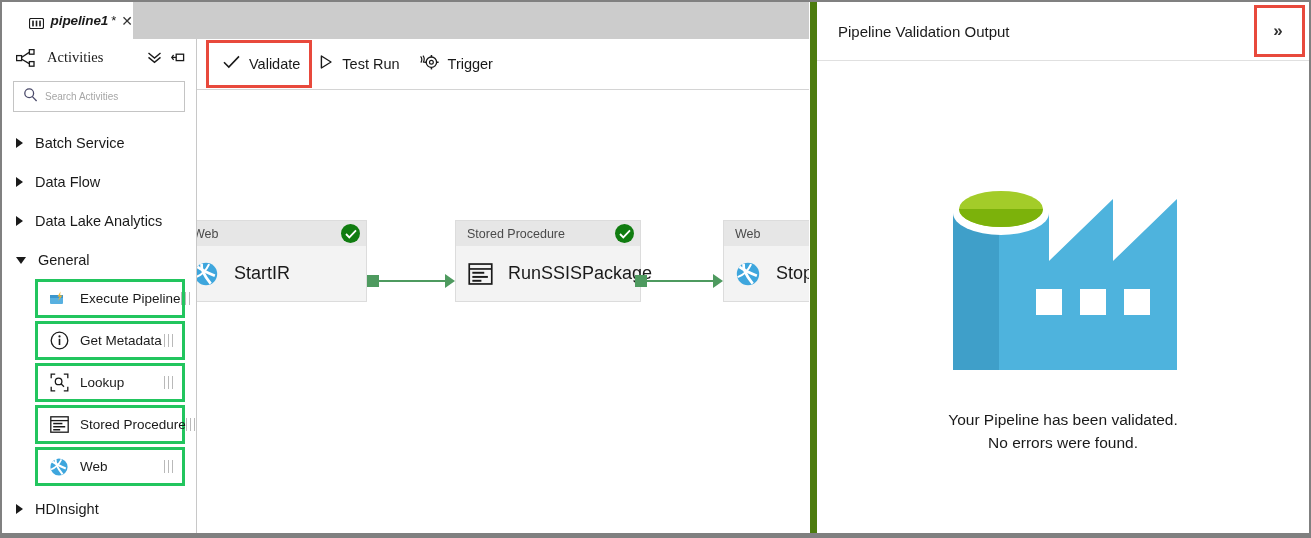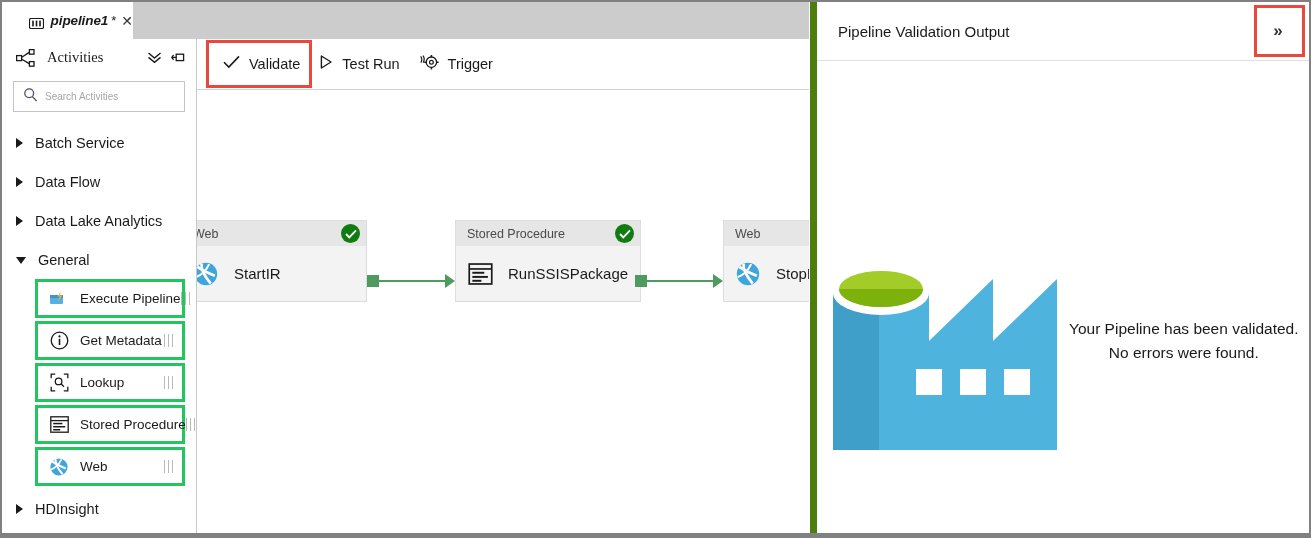--- a/index.html
+++ b/index.html
@@ -290,21 +290,21 @@
     box-sizing: border-box;
   }
   .node-icon {
     width: 26px; height: 26px;
     flex: none;
     display: flex;
     align-items: center;
     justify-content: center;
   }
   .node-name {
-    font-size: 15px;
+    font-size: 18px;
     color: #1a1a1a;
     margin-left: 15px;
     white-space: nowrap;
   }
   .connector { position: absolute; }
   .conn-square {
     position: absolute;
     width: 12px; height: 12px;
     background: #4e9a5f;
   }
@@ -365,21 +365,21 @@
     top: 3px;
     width: 51px;
     height: 52px;
     border: 3px solid #e8493c;
     box-sizing: border-box;
     pointer-events: none;
   }
   .rp-body {
     height: 473px;
     display: flex;
-    flex-direction: row;
+    flex-direction: column;
     align-items: center;
     justify-content: flex-start;
     padding-top: 52px;
     box-sizing: border-box;
   }
   .rp-msg {
     margin-top: 34px;
     text-align: center;
     font-size: 15.5px;
     color: #1a1a1a;

